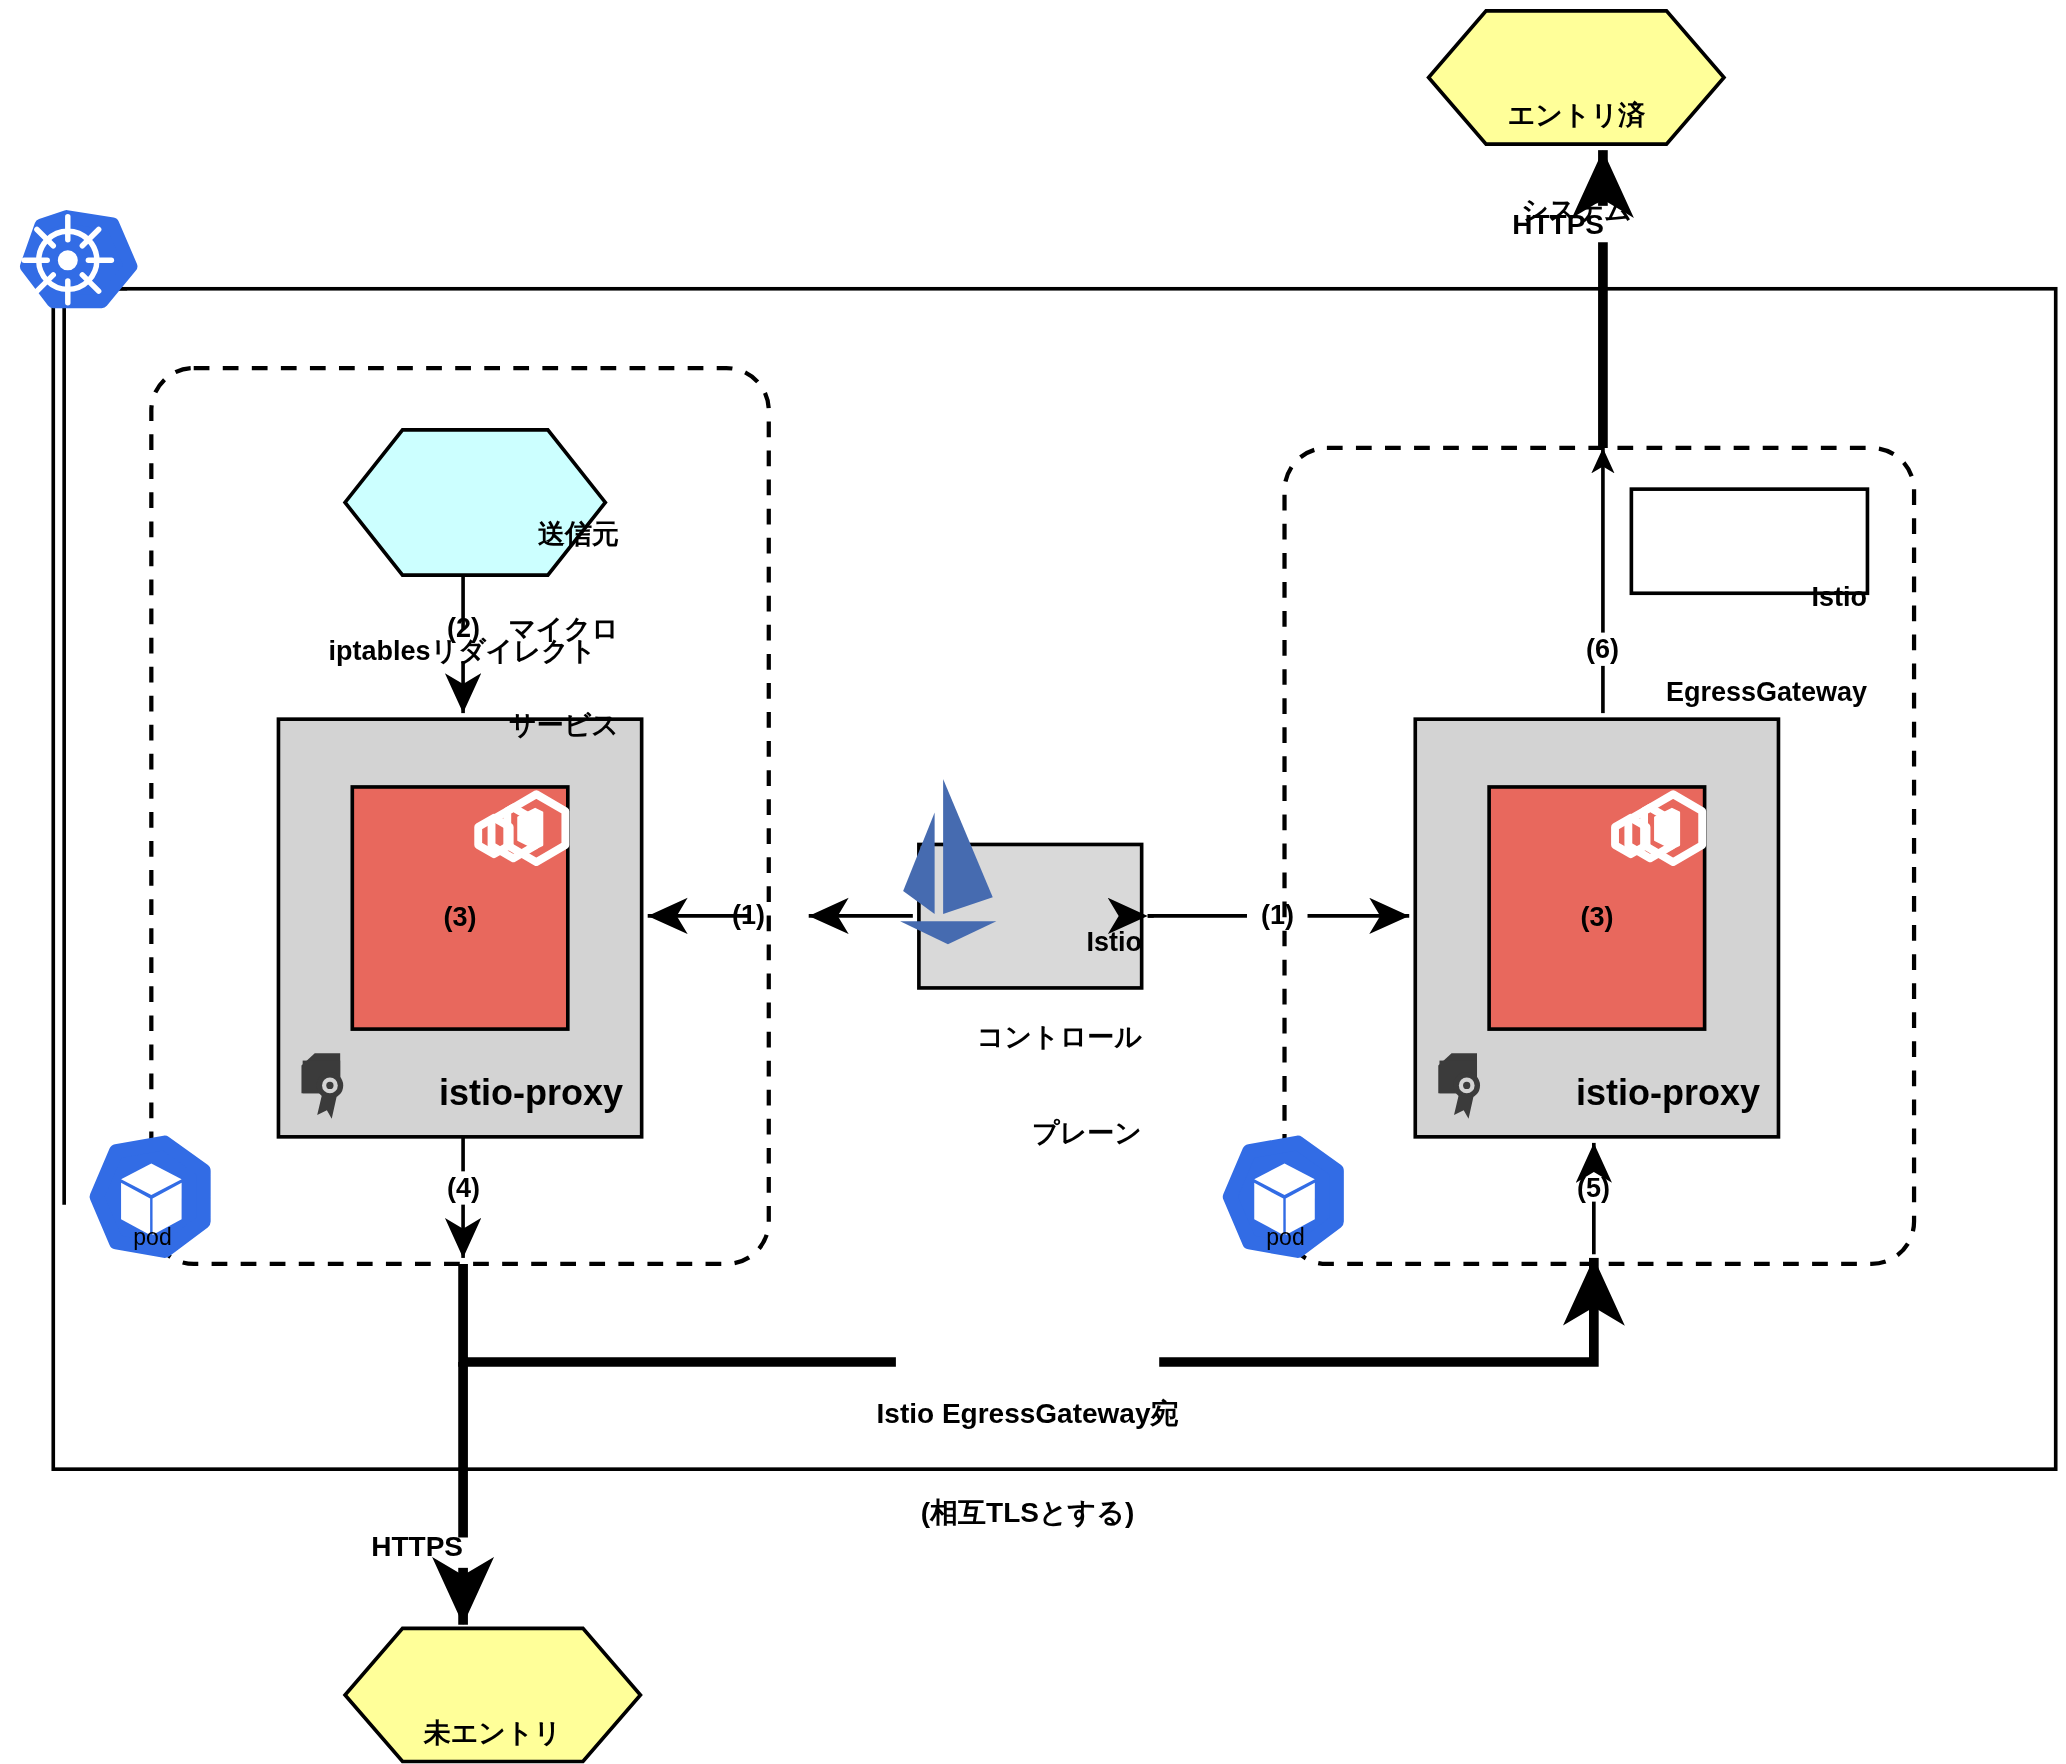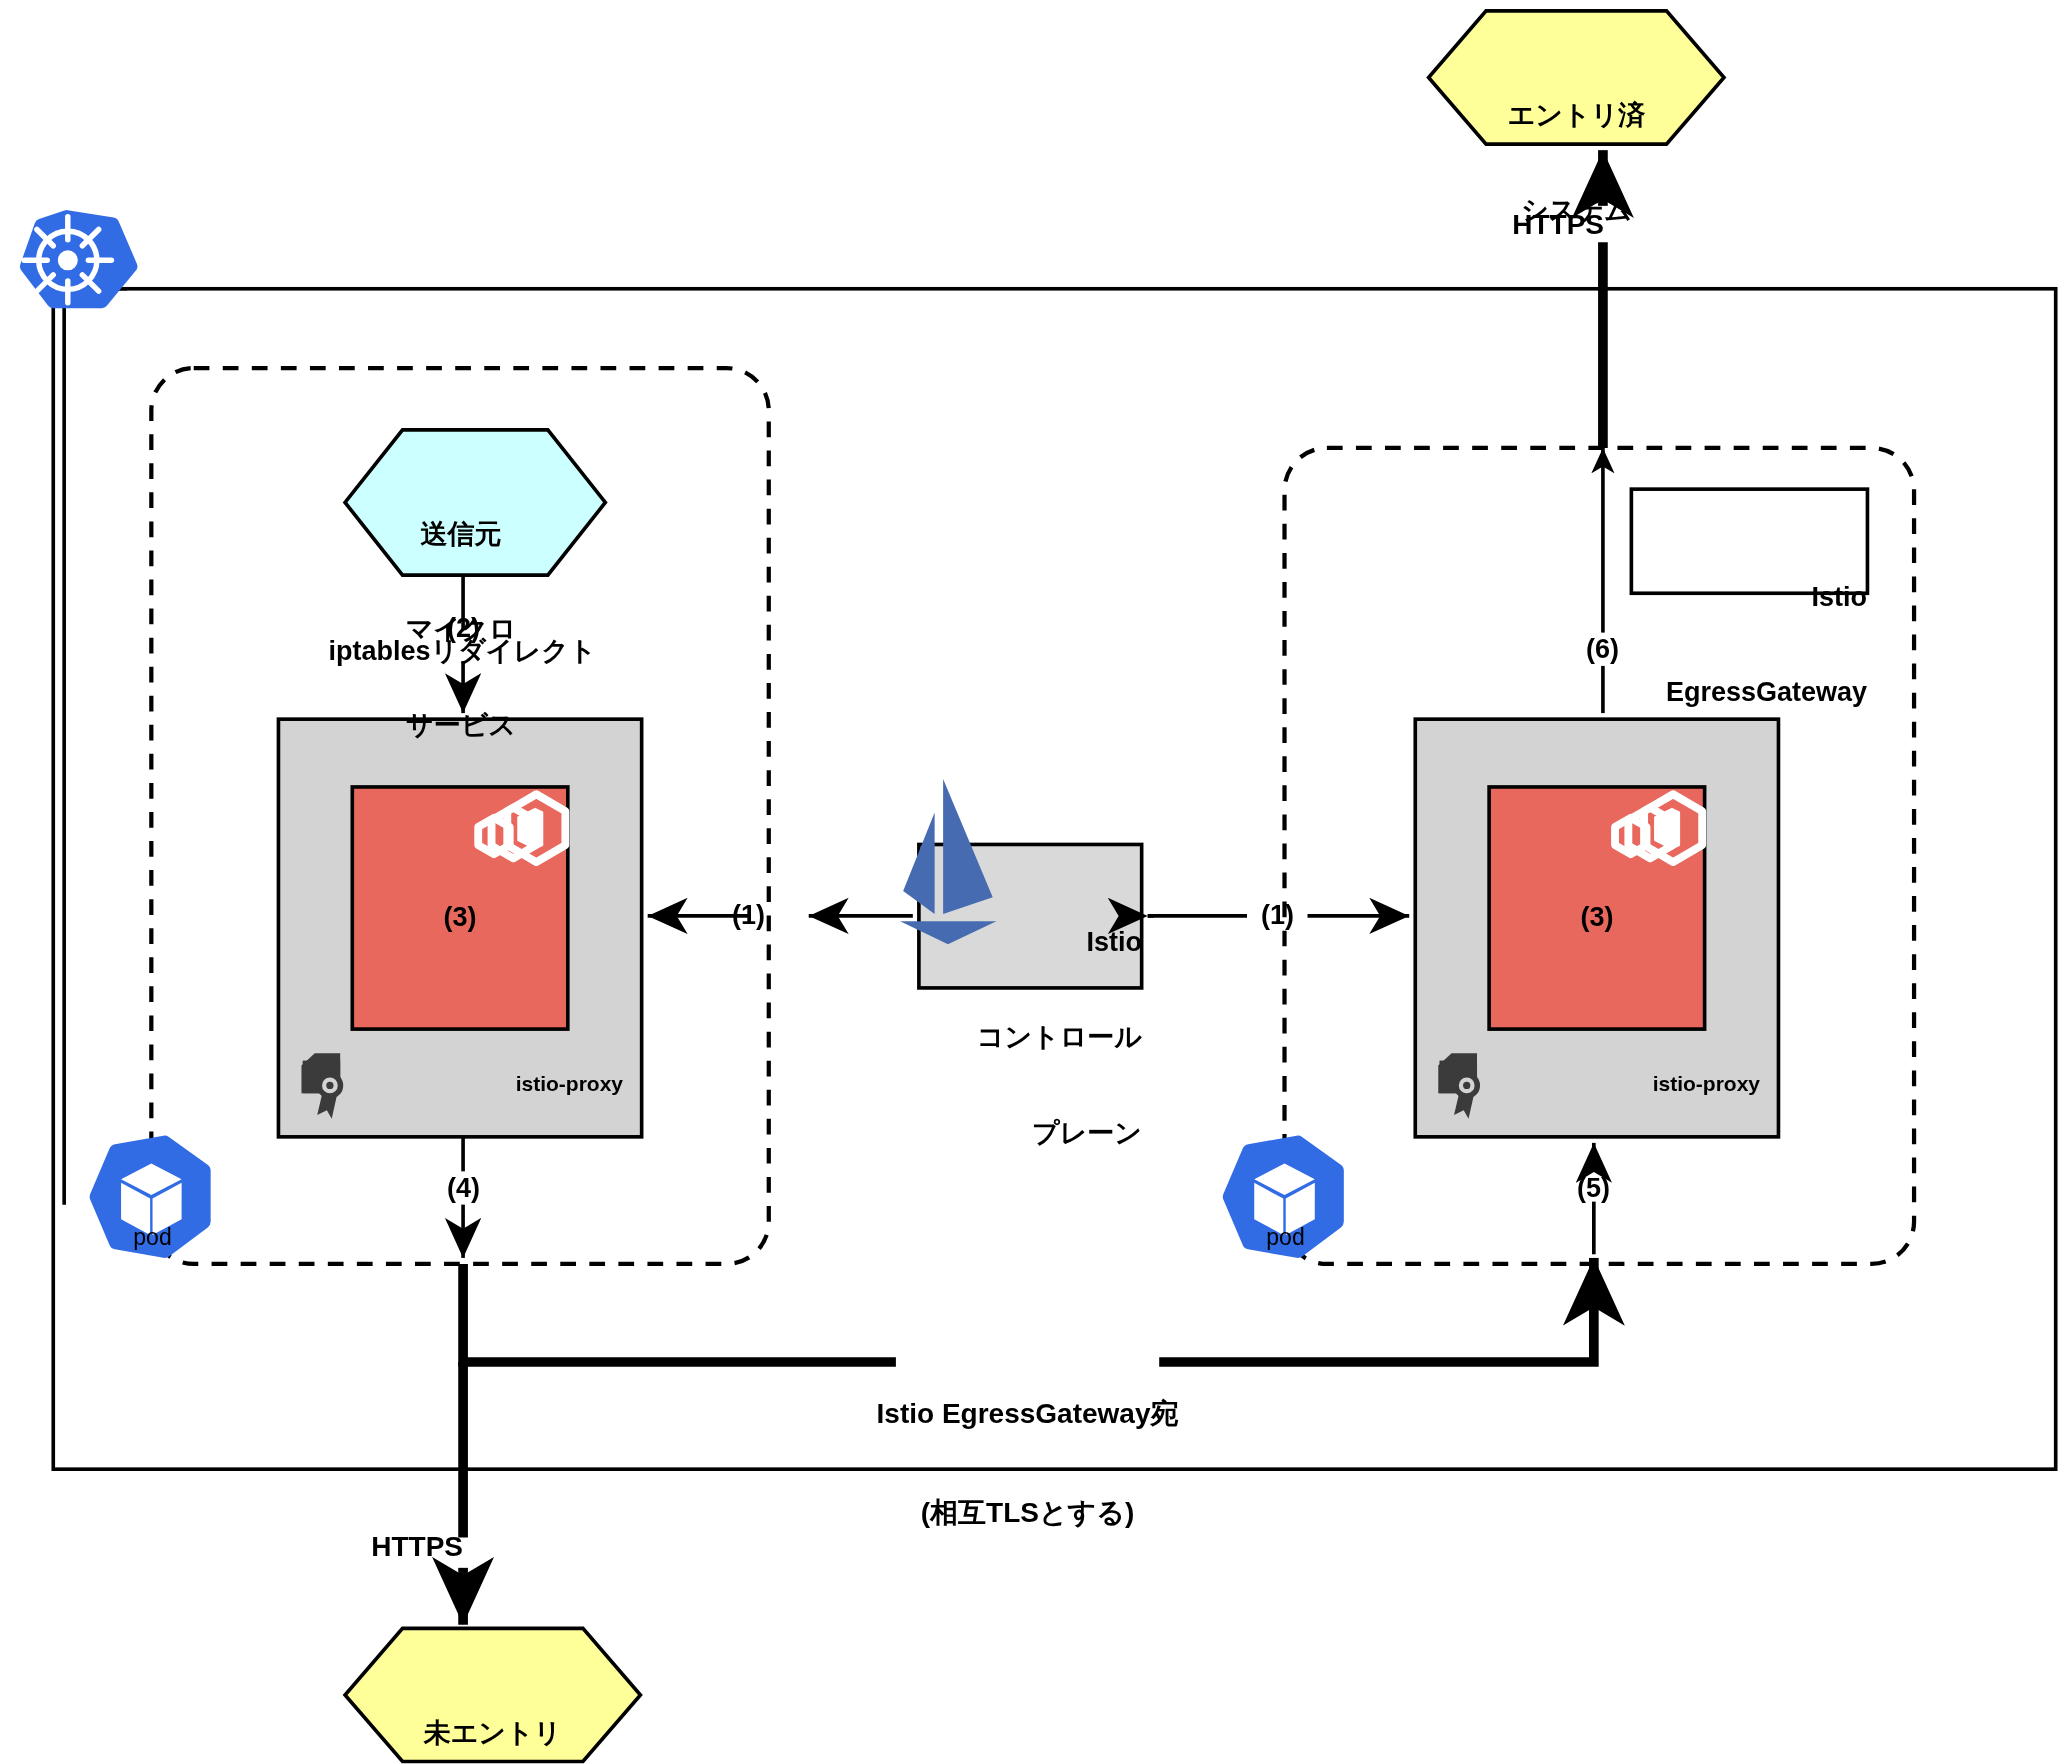--- a/index.html
+++ b/index.html
@@ -5,21 +5,21 @@
   html,body{margin:0;padding:0;background:#fff;}
   body{width:2066px;height:1764px;position:relative;overflow:hidden;
        font-family:"Liberation Sans","DejaVu Sans",sans-serif;}
   #stage{position:absolute;left:0;top:0;width:2066px;height:1764px;border-radius:23px;}
   svg.layer{position:absolute;left:0;top:0;width:2066px;height:1764px;overflow:visible;}
   .lbl{position:absolute;color:#000;font-weight:bold;text-align:center;
        line-height:1.18;white-space:pre;letter-spacing:0;}
   .hexlbl{font-size:27px;}
   .boxlbl{font-size:27px;text-align:right;}
   .steplbl{font-size:27px;}
-  .proxylbl{font-size:21px;}
+  .proxylbl{font-size:36px;}
   .bigtxt{font-size:28px;text-align:center;}
   .podtxt{position:absolute;color:#000000;font-size:23px;font-weight:normal;
           text-align:center;font-family:"Liberation Sans",sans-serif;}
 </style>
 </head>
 <body>
 
 <div id="stage">
 
   <svg class="layer" viewBox="0 0 3413 2914">
@@ -163,21 +163,21 @@
     </g>
   </svg>
 
   <div class="lbl hexlbl" style="left:1429px;top:36px;width:295px;">
     <div>エントリ済</div>
     <div>システム</div>
   </div>
 
   <div class="lbl bigtxt" style="left:1495px;top:208px;width:109px;text-align:right;">HTTPS</div>
 
-  <div class="lbl hexlbl" style="left:331px;top:455px;width:260px;">
+  <div class="lbl hexlbl" style="left:359px;top:455px;width:260px;text-align:right;">
     <div>送信元</div>
     <div>マイクロ</div>
     <div>サービス</div>
   </div>
 
   <div class="lbl boxlbl" style="left:1631px;top:518px;width:236px;">
     <div>Istio</div>
     <div>EgressGateway</div>
   </div>
 

